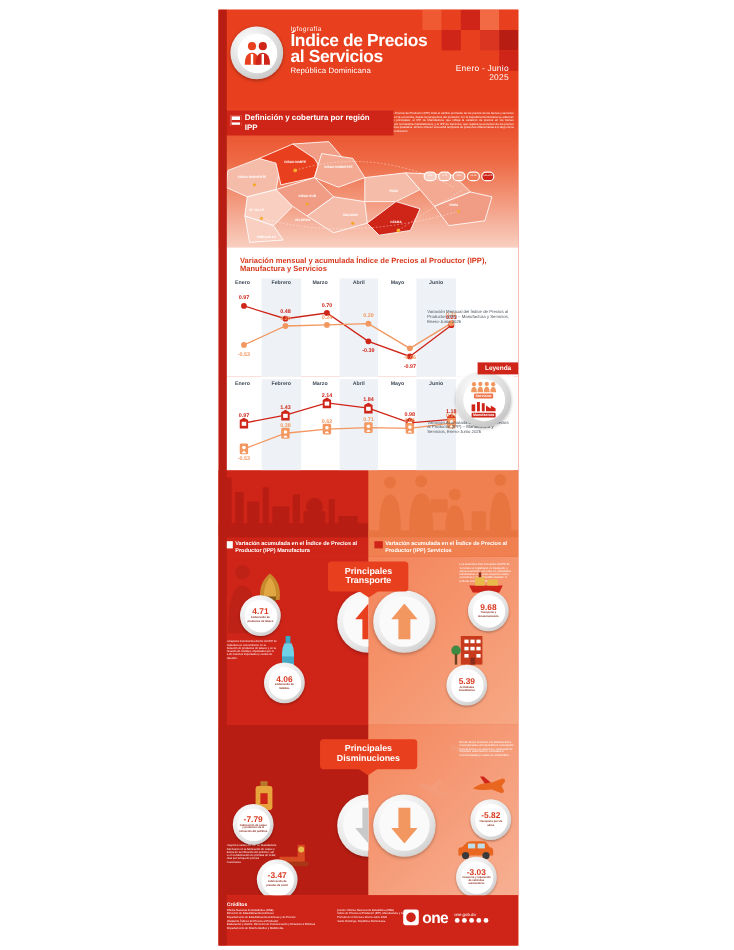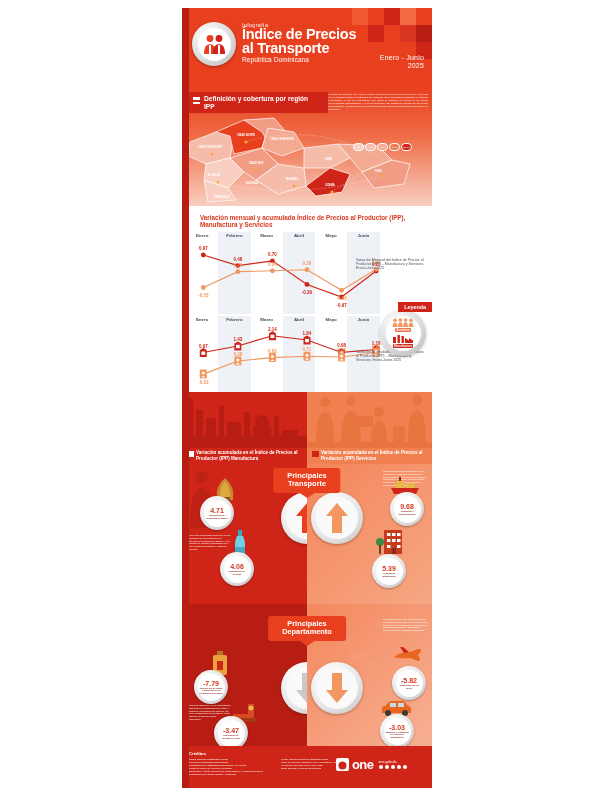--- a/index.html
+++ b/index.html
@@ -154,21 +154,21 @@
           <path d="M11 21 Q11 11 17 11 Q23 11 23 21 Z" fill="#cf2418"></path>
           <rect x="7" y="12" width="2" height="9" fill="#fff"></rect>
           <rect x="16" y="12" width="2" height="9" fill="#fff"></rect>
         </svg>
       </div>
     </div>
 
     <div class="hdr-text">
       <div class="t-info">Infografía</div>
       <div class="t-main">Índice de Precios</div>
-      <div class="t-main">al Transporte</div>
+      <div class="t-main">al Servicios</div>
       <div class="t-sub">República Dominicana</div>
     </div>
     <div class="t-date">
       <div>Enero - Junio</div>
       <div>2025</div>
     </div>
   </div>
 
   <div class="map-sec">
     <div class="sec-tab">
@@ -590,21 +590,21 @@
       </svg>
       <div class="node" style="right:18px; top:110px;">
         <div class="node-in">
           <span class="node-val">-3.03</span>
           <span class="node-cap">Comercio y reparación de vehículos automotores</span>
         </div>
       </div>
     </div>
     <div class="ribbon" style="top:12px;">
       <div>Principales</div>
-      <div>Departamento</div>
+      <div>Disminuciones</div>
     </div>
   </div>
 
   <div class="footer">
     <div class="cred-h">Créditos</div>
     <div class="cred-cols">
       <div class="cred-c" style="white-space:pre-line">Oficina Nacional de Estadística (ONE)
 Dirección de Estadísticas Económicas
 Departamento de Estadísticas Económicas y de Precios
 Unidad de Índices de Precios al Productor

